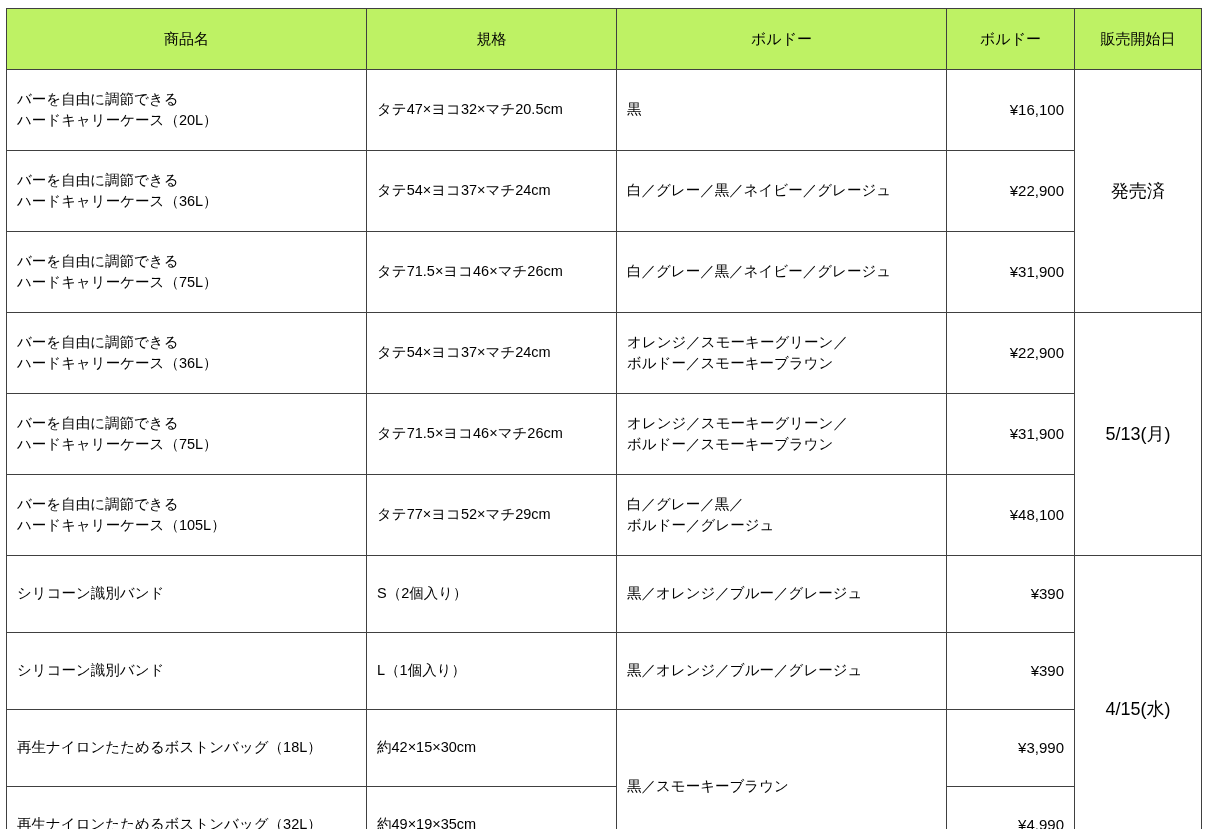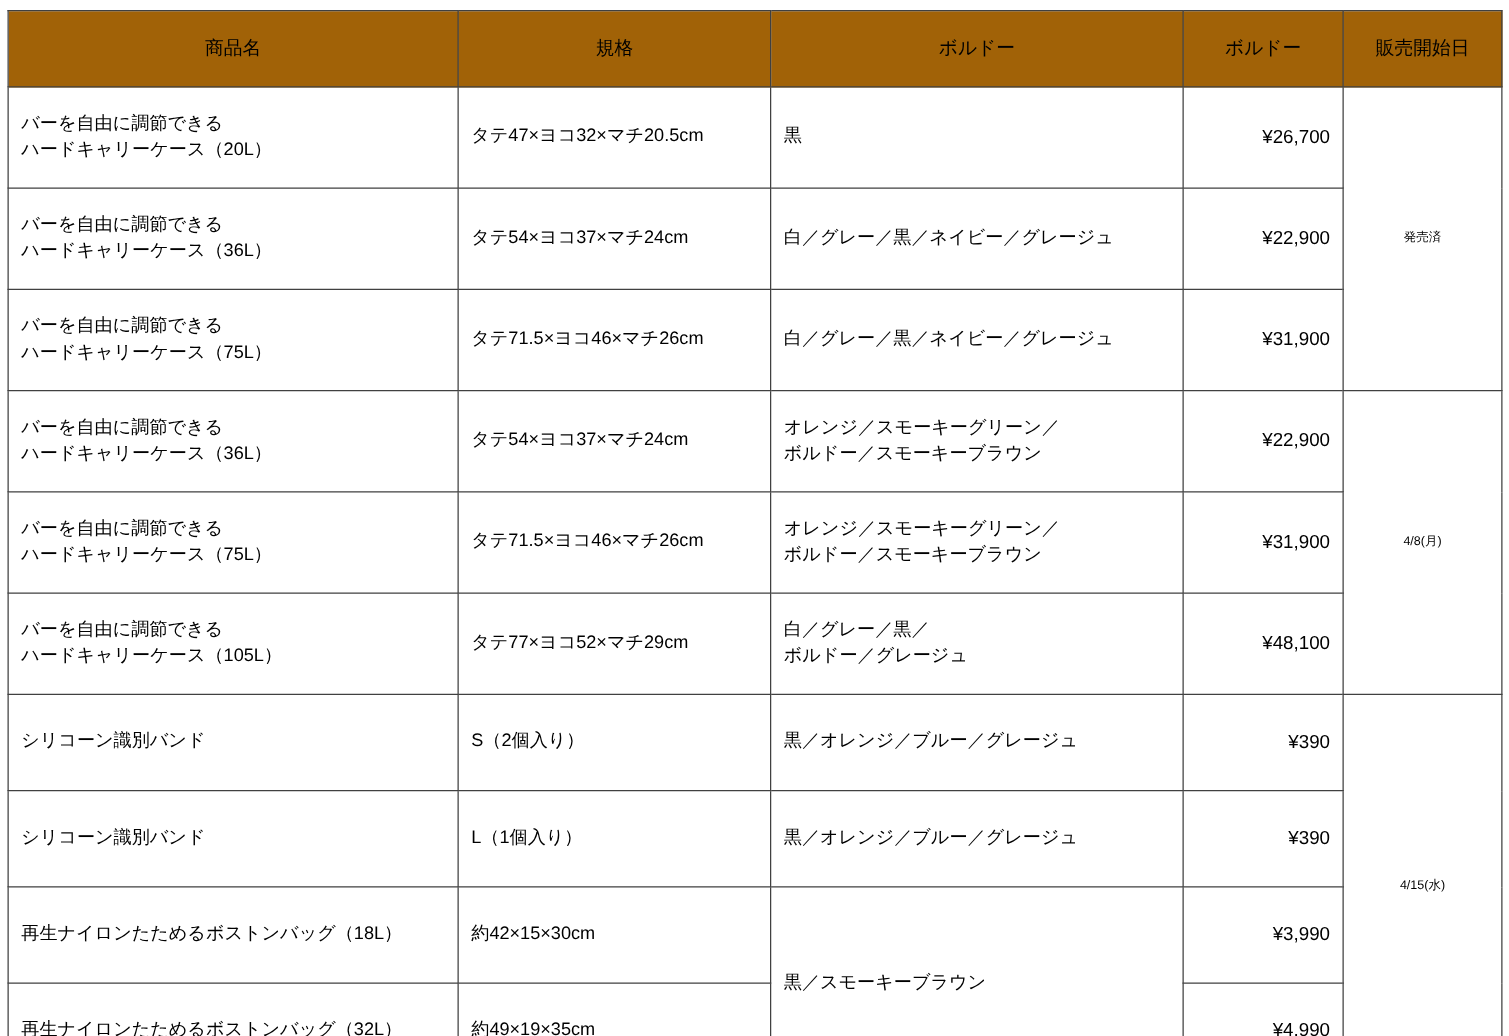--- a/index.html
+++ b/index.html
@@ -22,21 +22,21 @@
     font-size: 15px;
   }
   #product-table th,
   #product-table td {
     border: 1px solid #404040;
     vertical-align: middle;
     padding: 6px 10px;
     line-height: 1.45;
   }
   #product-table thead th {
-    background: #a16207;
+    background: #bef264;
     text-align: center;
     font-weight: normal;
     height: 48px;
     font-size: 15px;
   }
   col.c-name  { width: 360px; }
   col.c-spec  { width: 250px; }
   col.c-color { width: 330px; }
   col.c-price { width: 128px; }
   col.c-date  { width: 127px; }
@@ -54,21 +54,21 @@
     text-align: left;
     font-size: 14.5px;
   }
   .cell-price {
     text-align: right;
     font-size: 15px;
     padding-right: 12px;
   }
   .cell-date {
     text-align: center;
-    font-size: 10px;
+    font-size: 18px;
   }
   .line {
     display: block;
     white-space: nowrap;
   }
   tr.r-tall td { height: 68px; }
   tr.r-short td { height: 64px; }
 </style>
 </head>
 <body>
@@ -94,21 +94,21 @@
 
     <tr class="r-tall">
       <td class="cell-name">
         <span class="line">バーを自由に調節できる</span>
         <span class="line">ハードキャリーケース（20L）</span>
       </td>
       <td class="cell-spec">タテ47×ヨコ32×マチ20.5cm</td>
       <td class="cell-color">
         <span class="line">黒</span>
       </td>
-      <td class="cell-price">¥26,700</td>
+      <td class="cell-price">¥16,100</td>
       <td class="cell-date" rowspan="3">発売済</td>
     </tr>
 
     <tr class="r-tall">
       <td class="cell-name">
         <span class="line">バーを自由に調節できる</span>
         <span class="line">ハードキャリーケース（36L）</span>
       </td>
       <td class="cell-spec">タテ54×ヨコ37×マチ24cm</td>
       <td class="cell-color">
@@ -133,21 +133,21 @@
       <td class="cell-name">
         <span class="line">バーを自由に調節できる</span>
         <span class="line">ハードキャリーケース（36L）</span>
       </td>
       <td class="cell-spec">タテ54×ヨコ37×マチ24cm</td>
       <td class="cell-color">
         <span class="line">オレンジ／スモーキーグリーン／</span>
         <span class="line">ボルドー／スモーキーブラウン</span>
       </td>
       <td class="cell-price">¥22,900</td>
-      <td class="cell-date" rowspan="3">4/8(月)</td>
+      <td class="cell-date" rowspan="3">5/13(月)</td>
     </tr>
 
     <tr class="r-tall">
       <td class="cell-name">
         <span class="line">バーを自由に調節できる</span>
         <span class="line">ハードキャリーケース（75L）</span>
       </td>
       <td class="cell-spec">タテ71.5×ヨコ46×マチ26cm</td>
       <td class="cell-color">
         <span class="line">オレンジ／スモーキーグリーン／</span>

